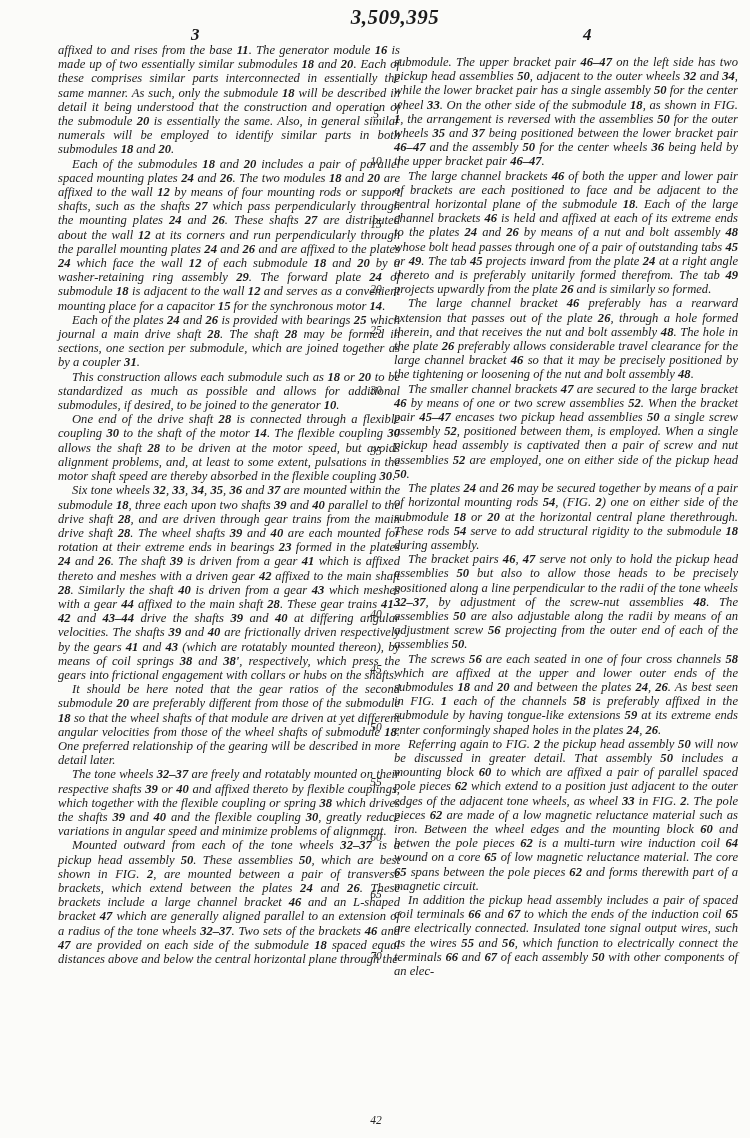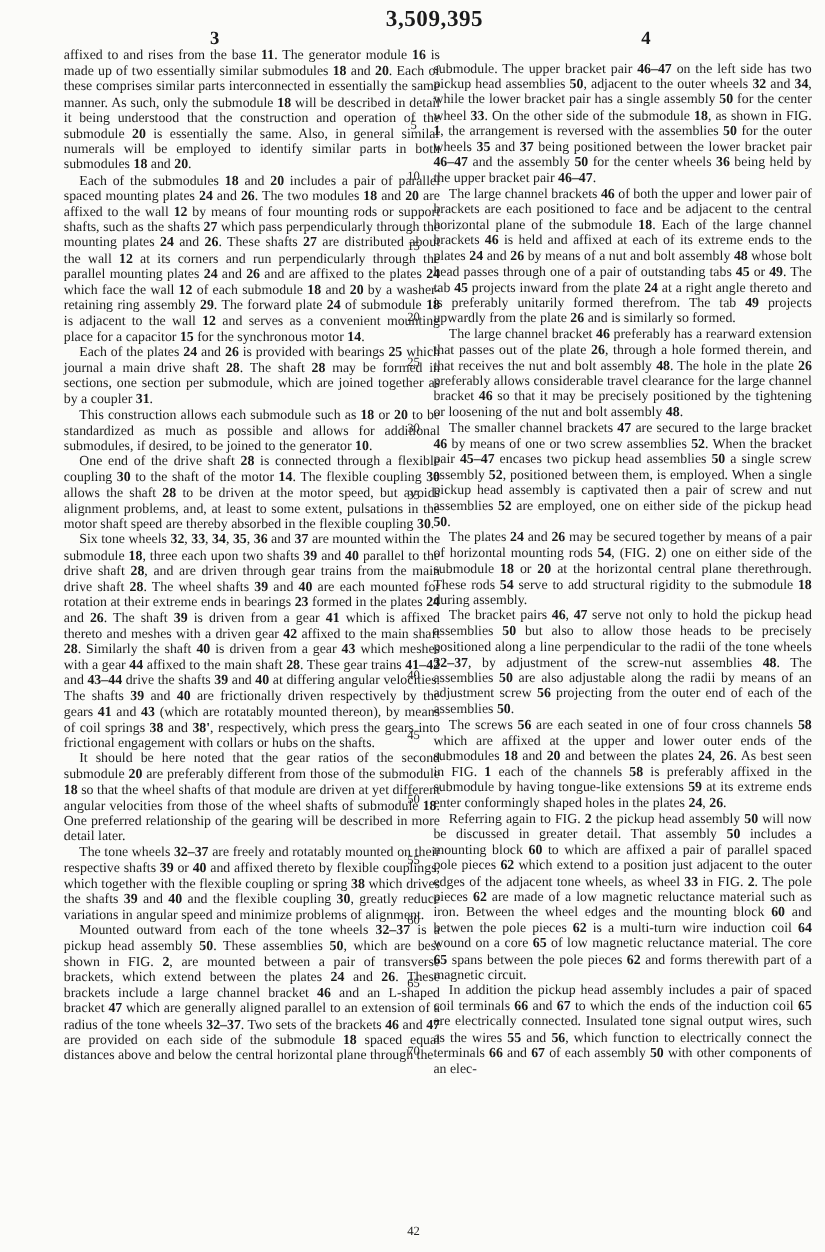--- a/index.html
+++ b/index.html
@@ -4,21 +4,21 @@
 <style>
   html,body { margin:0; padding:0; }
   body {
     width:750px; height:1138px;
     background:#fbfbf9;
     font-family:"Liberation Serif", serif;
     color:#1b1b1b;
     position:relative;
     overflow:hidden;
   }
-  .page { position:absolute; inset:0; }
+  .page { position:absolute; inset:0;font-style:italic; }
 
   .patent-number {
     position:absolute; top:5px; left:40px; width:710px;
     text-align:center;
     font-size:21px; font-weight:700; letter-spacing:0.5px;
   }
   .col-num {
     position:absolute; top:25px;
     font-size:17px; font-weight:700;
   }

